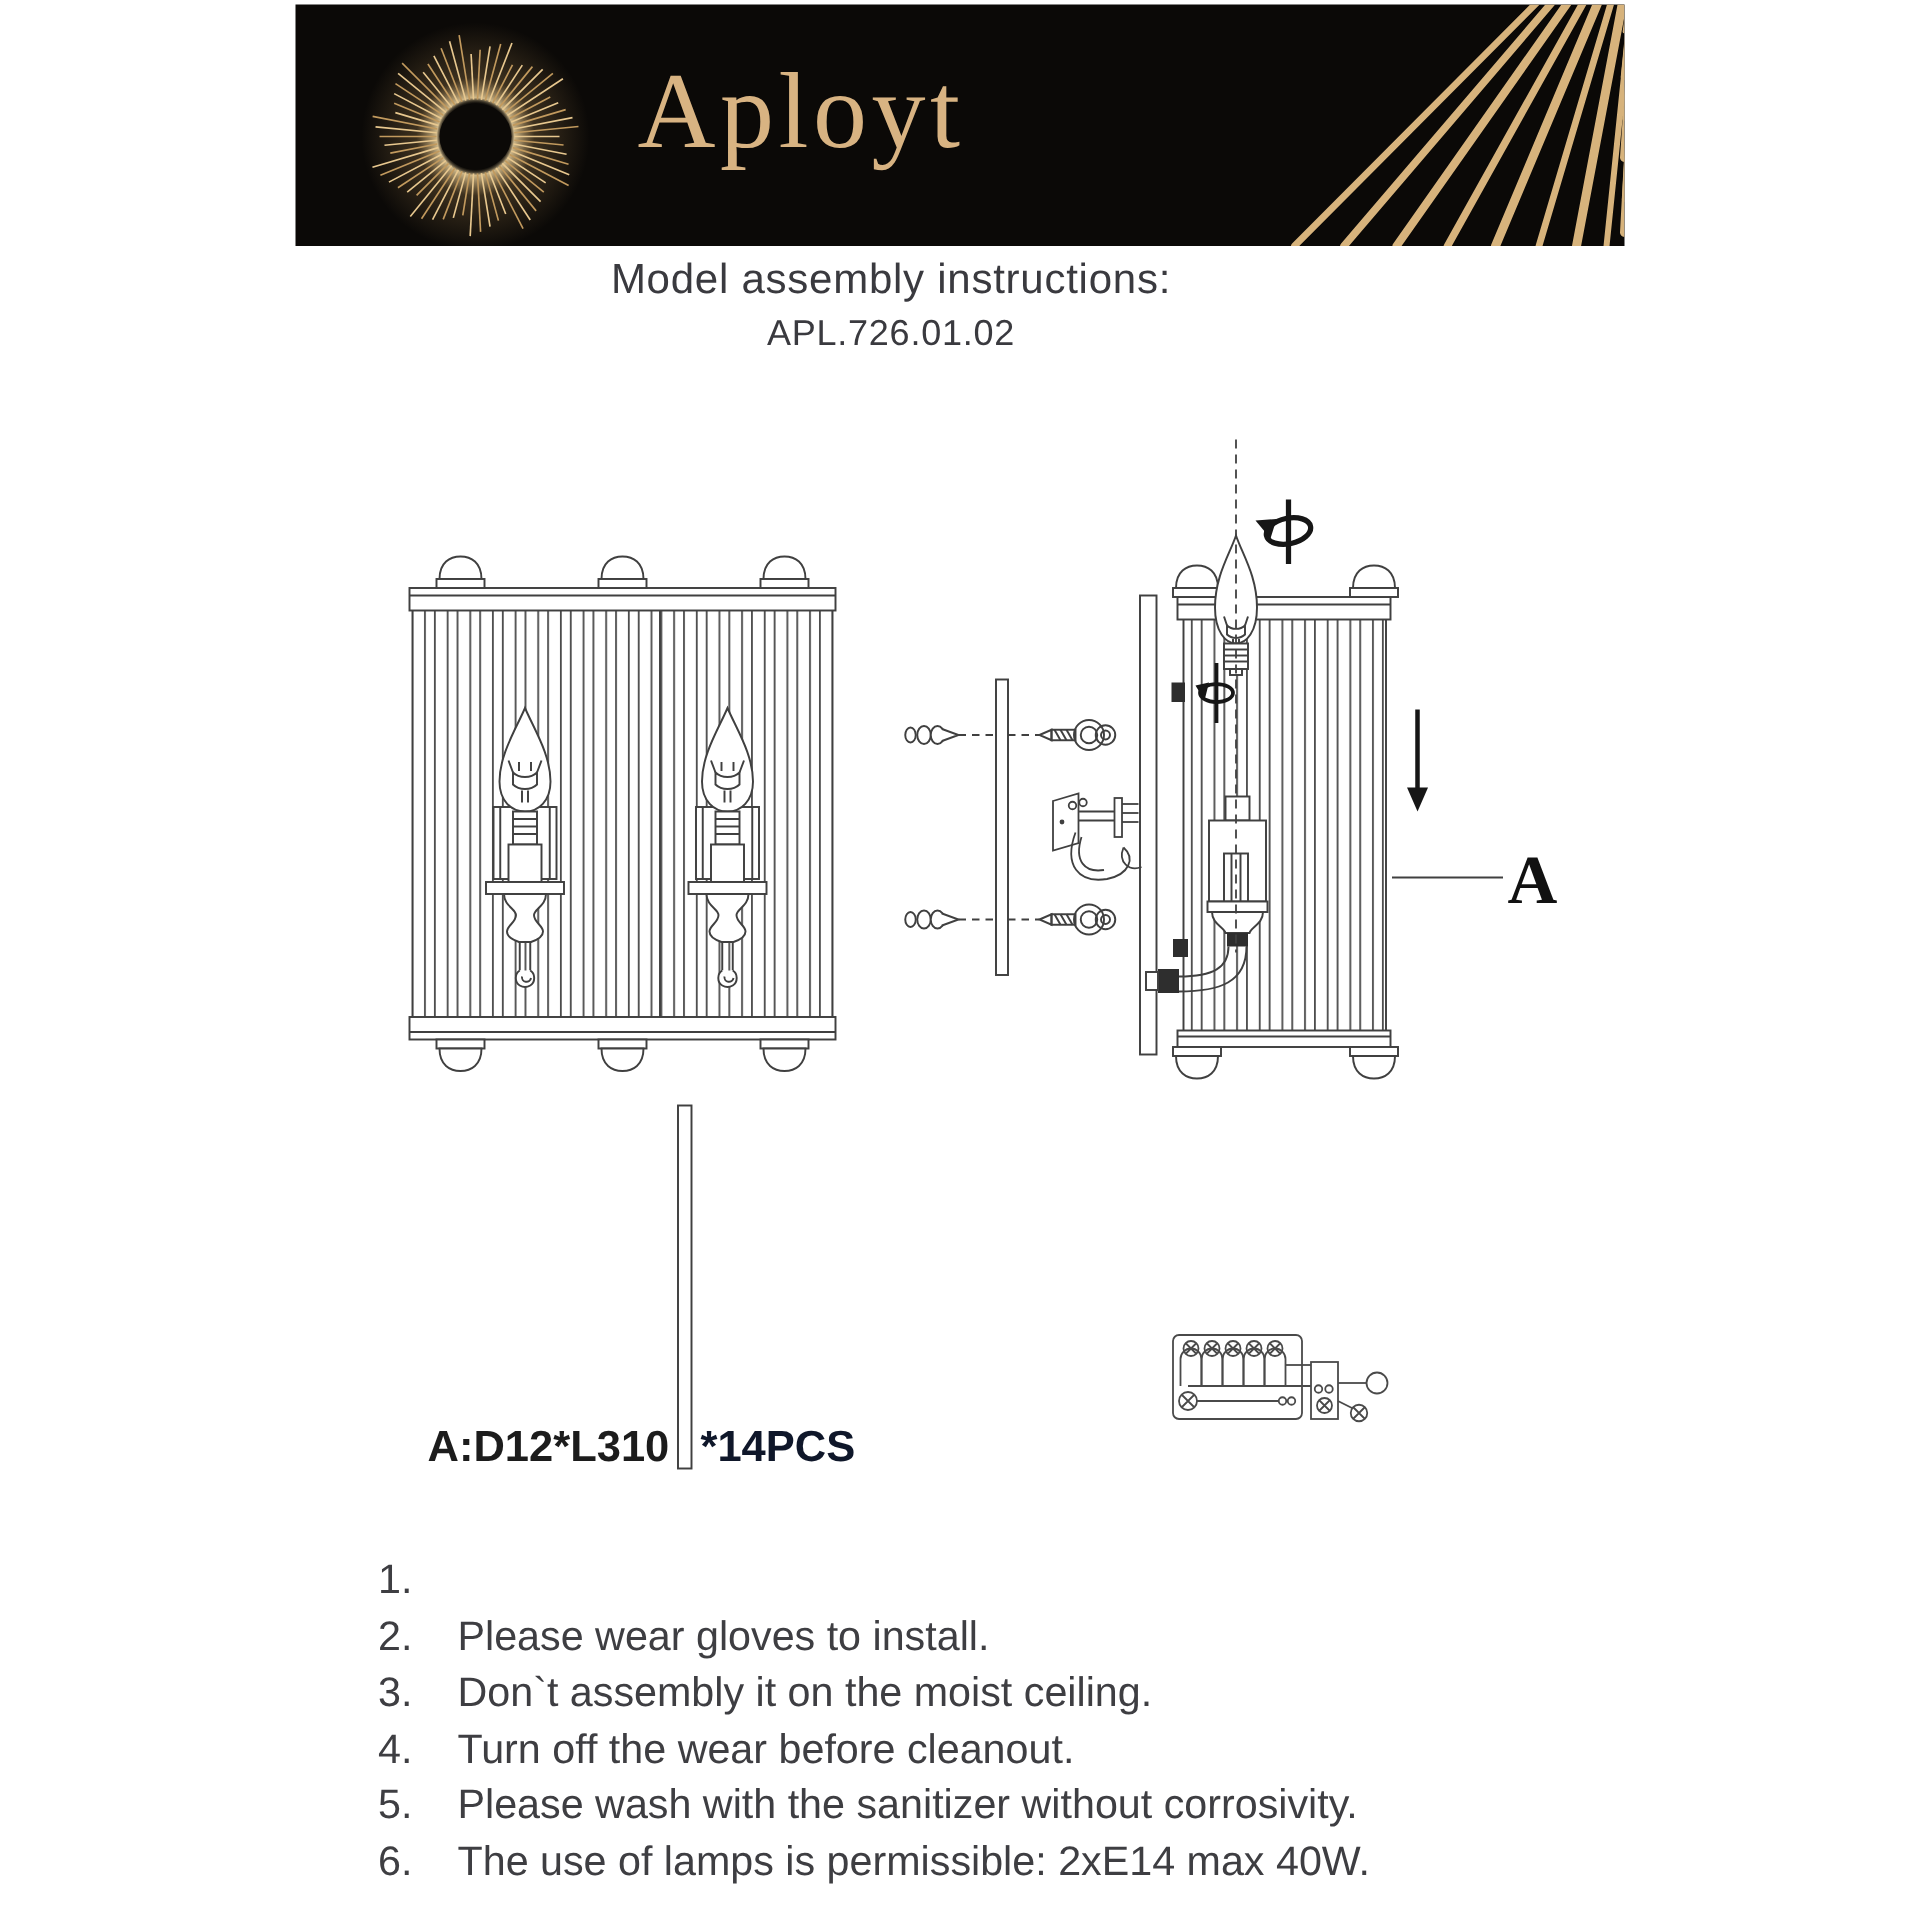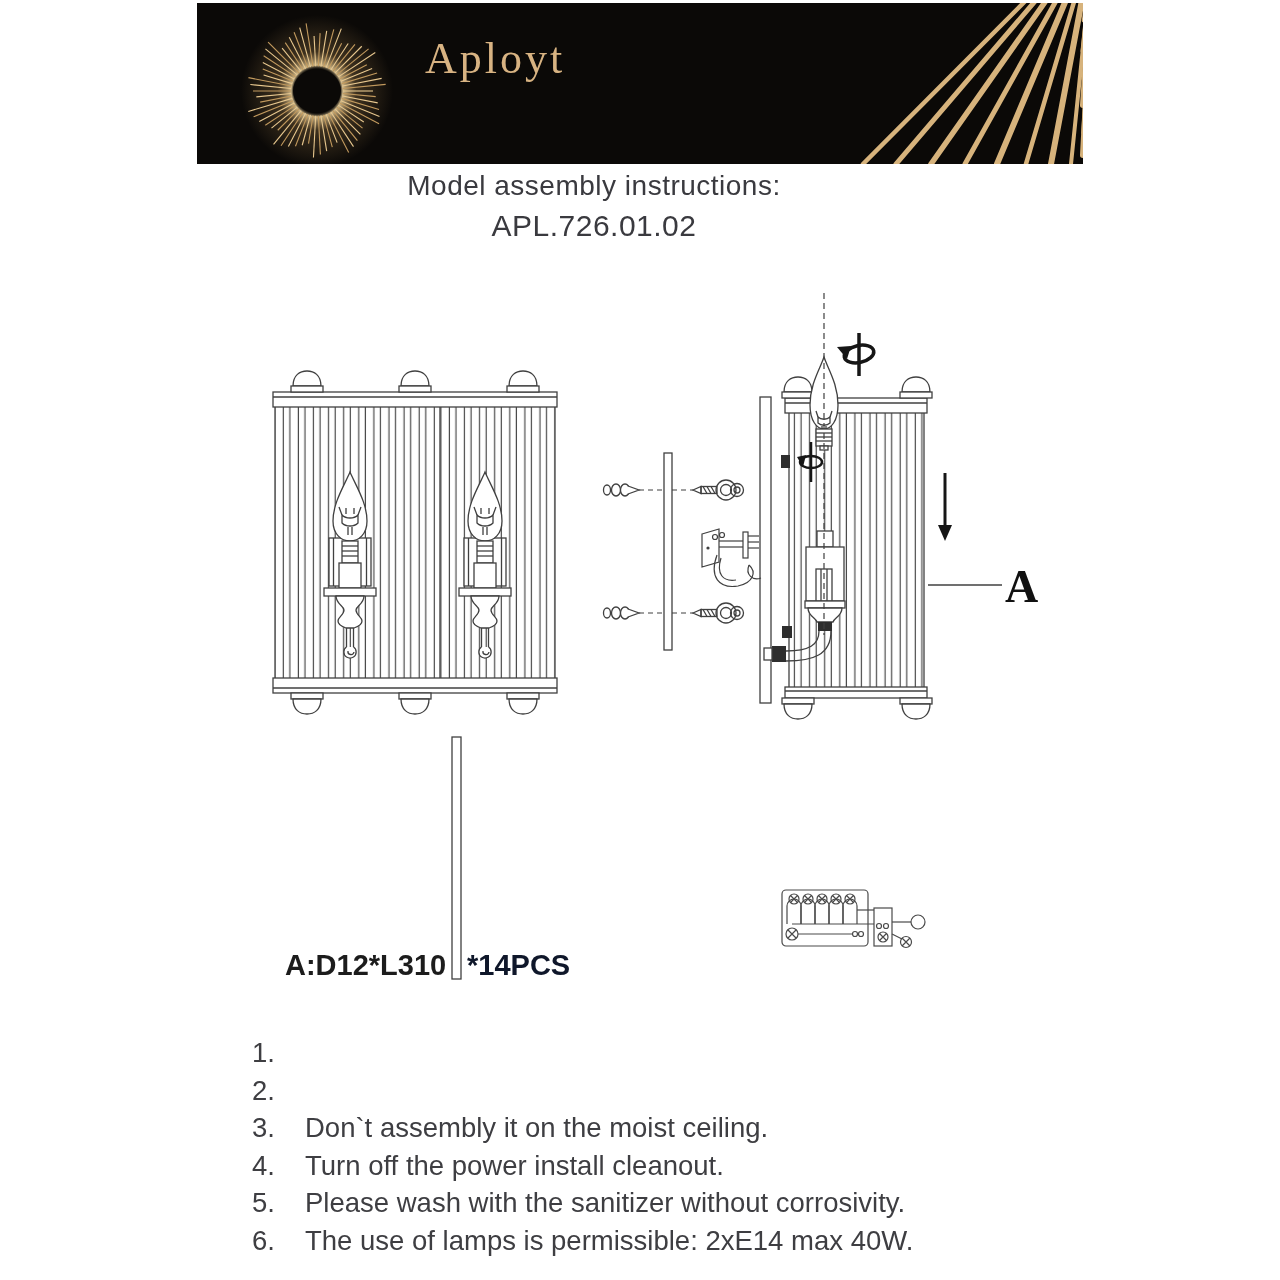--- a/index.html
+++ b/index.html
@@ -7,27 +7,27 @@
     width:1280px;height:1280px;background:#ffffff;position:relative;
     font-family:"Liberation Sans", sans-serif;color:#3c3c40;overflow:hidden;
   }
   .banner{
     position:absolute;left:197px;top:3px;width:886px;height:161px;
     background:#0b0907;overflow:hidden;
   }
   .brand{
     position:absolute;left:228px;top:30px;
     font-family:"Liberation Serif", serif;font-weight:400;
-    font-size:44px;letter-spacing:3px;color:#d8b382;
+    font-size:72px;letter-spacing:3px;color:#d8b382;
   }
   .logo-svg{position:absolute;left:40px;top:6px;}
   .rays-svg{position:absolute;right:0;top:0;}
   .title-block{position:absolute;left:0;top:170px;width:1188px;text-align:center;}
   .title-line1{font-size:28px;letter-spacing:.5px;color:#3a3a3f;}
-  .title-line2{font-size:30px;letter-spacing:.5px;color:#3a3a3f;margin-top:7px;}
+  .title-line2{font-size:24px;letter-spacing:.5px;color:#3a3a3f;margin-top:7px;}
   .abs{position:absolute;}
   .part-code{
     position:absolute;left:285px;top:949px;width:161px;text-align:left;
     font-size:29px;font-weight:bold;color:#1c1c1c;letter-spacing:0px;white-space:nowrap;
   }
   .part-qty{
     position:absolute;left:467px;top:949px;
     font-size:29px;font-weight:bold;color:#0f172a;white-space:nowrap;
   }
   .instructions{position:absolute;left:252px;top:1034px;width:830px;
@@ -371,28 +371,29 @@
       <path d="M124,56 L132,64 M132,56 L124,64"></path>
   </g>
 </svg>
 
 <ol class="instructions">
   <li>
     <span class="num">1.</span>
   </li>
   <li>
     <span class="num">2.</span>
+    <span>Please wear gloves to install.</span>
   </li>
   <li>
     <span class="num">3.</span>
     <span>Don`t assembly it on the moist ceiling.</span>
   </li>
   <li>
     <span class="num">4.</span>
-    <span>Turn off the power install cleanout.</span>
+    <span>Turn off the wear before cleanout.</span>
   </li>
   <li>
     <span class="num">5.</span>
     <span>Please wash with the sanitizer without corrosivity.</span>
   </li>
   <li>
     <span class="num">6.</span>
     <span>The use of lamps is permissible: 2xE14 max 40W.</span>
   </li>
 </ol>

